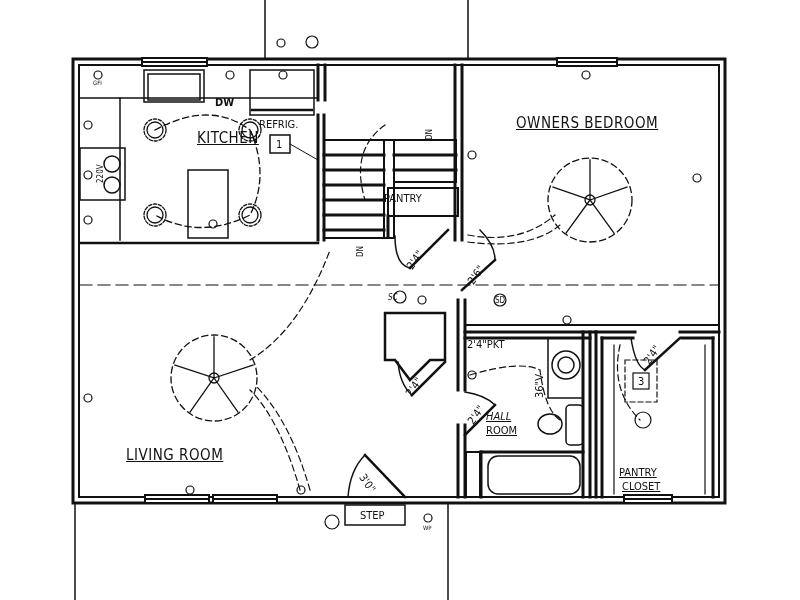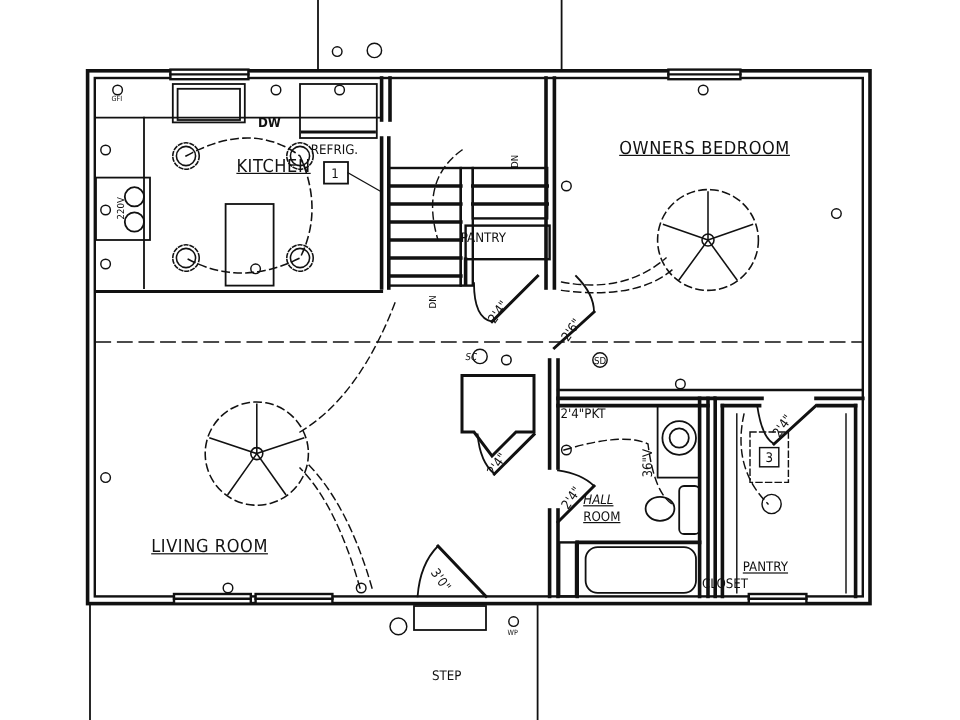--- a/index.html
+++ b/index.html
@@ -219,27 +219,27 @@
     <circle cx="312" cy="42" r="6" stroke-width="1.2"></circle>
   </g>
 </svg>
 
 <div class="lbl room" style="left:165px;top:131px;margin-left:32px;">KITCHEN</div>
 <div class="lbl room" style="left:516px;top:116px;">OWNERS BEDROOM</div>
 <div class="lbl room" style="left:126px;top:448px;">LIVING ROOM</div>
 <div class="lbl small" style="left:486px;top:411px;text-decoration:underline;font-style:italic;">HALL</div>
 <div class="lbl small" style="left:486px;top:425px;text-decoration:underline;">ROOM</div>
 <div class="lbl small" style="left:619px;top:467px;text-decoration:underline;">PANTRY</div>
-<div class="lbl small" style="left:585px;top:481px;">CLOSET</div>
+<div class="lbl small" style="left:622px;top:481px;text-decoration:underline;">CLOSET</div>
 <div class="lbl small" style="left:384px;top:193px;">PANTRY</div>
 
 <div class="lbl small" style="left:259px;top:119px;text-align:center;">REFRIG.</div>
 <div class="lbl small" style="left:215px;top:97px;font-weight:bold;">DW</div>
 <div class="lbl tiny rot" style="left:97px;top:183px;transform:rotate(-90deg);">220V</div>
-<div class="lbl small" style="left:360px;top:510px;margin-top:48px;">STEP</div>
+<div class="lbl small" style="left:360px;top:510px;">STEP</div>
 <div class="lbl small rot" style="left:534px;top:398px;transform:rotate(-90deg);">36"V</div>
 <div class="lbl tiny" style="left:495px;top:297px;">SD</div>
 <div class="lbl tiny" style="left:388px;top:294px;font-style:italic;">SC</div>
 
 <div class="lbl small" style="left:276px;top:139px;">1</div>
 <div class="lbl small" style="left:638px;top:376px;">3</div>
 
 <div class="lbl small rot" style="left:405px;top:265px;transform:rotate(-55deg);">2'4"</div>
 <div class="lbl small rot" style="left:466px;top:280px;transform:rotate(-55deg);">2'6"</div>
 <div class="lbl small rot" style="left:404px;top:392px;transform:rotate(-55deg);">2'4"</div>

